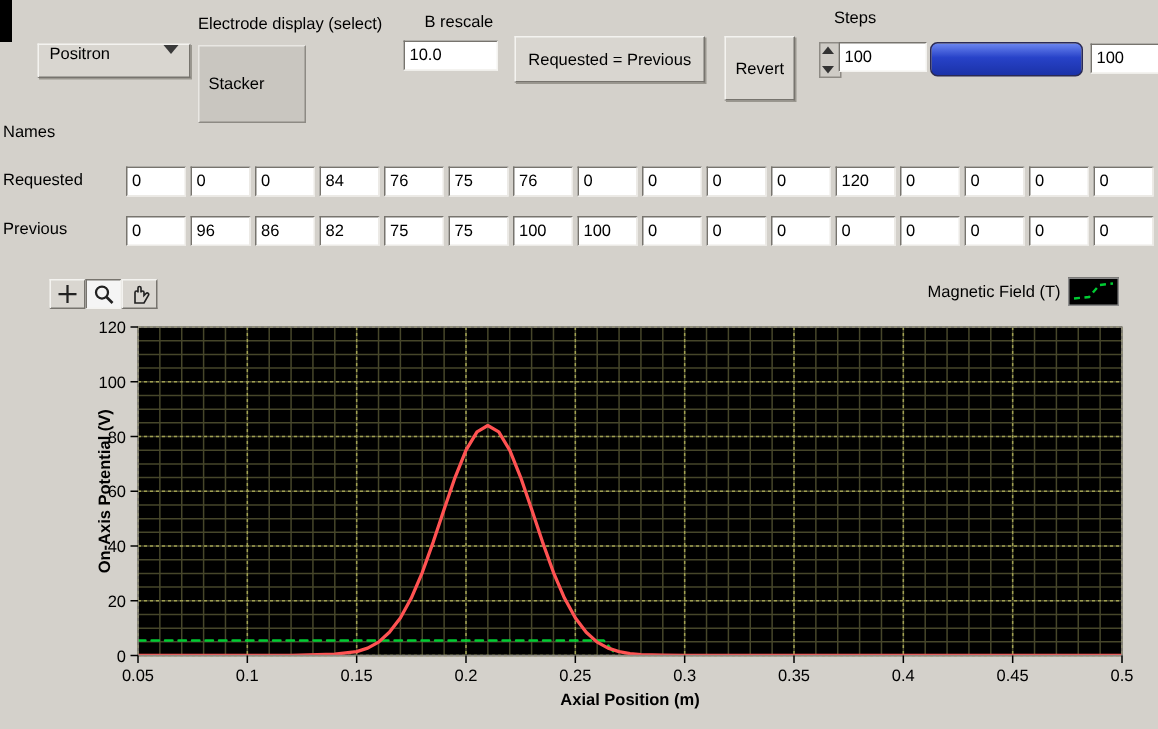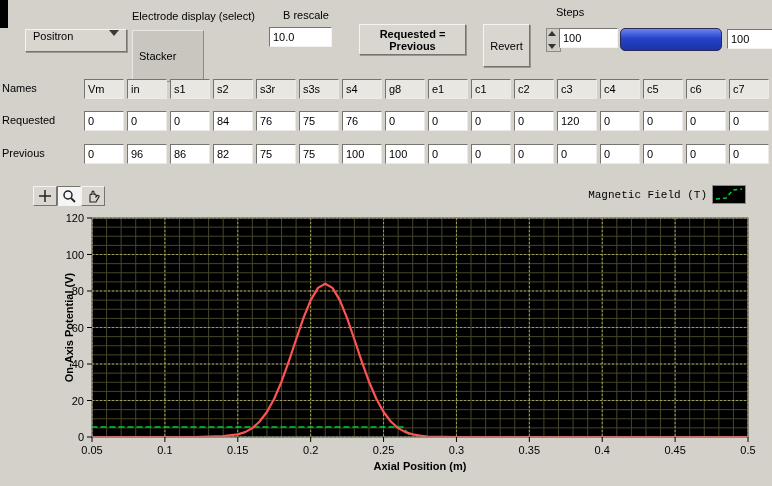--- a/index.html
+++ b/index.html
@@ -26,21 +26,21 @@
   .cell{width:35px;height:18px;line-height:18px;margin-right:3px;padding-left:3px;font-size:11px;overflow:hidden;
         background:#fff;border:1px solid;border-color:#77746e #eceae6 #eceae6 #77746e;cursor:text;}
   .cell.name{background:#e9e7e2;cursor:default;}
   .rowlabel{width:76px;text-align:left;font-size:11px;}
   
   .gtool{display:flex;}
   .gbtn{width:22px;height:18px;display:flex;align-items:center;justify-content:center;background:#d9d6d0;
         border:1px solid;border-color:#f4f3f0 #77746e #77746e #f4f3f0;cursor:pointer;}
   .gbtn.pressed{background:#f5f5f5;border-color:#77746e #f4f3f0 #f4f3f0 #77746e;}
   
-  .legend{display:flex;align-items:flex-end;gap:18px;font-family:Liberation Mono, monospace;}
+  .legend{display:flex;align-items:flex-end;gap:18px;}
   .legend-entry{display:flex;align-items:center;gap:5px;}
   .legend-sample{width:32px;height:17px;background:#000;border:1px solid #8a8a8a;display:block;}
   svg text{font-family:"Liberation Sans","DejaVu Sans",sans-serif;}
 </style>
 </head>
 <body>
 
 <div class="app">
 
   <div class="abs" style="left:0;top:0;width:8px;height:28px;background:#000;"></div>
@@ -53,21 +53,21 @@
   <div class="abs lbl" style="left:132px;top:10px;">Electrode display (select)</div>
   <div class="abs flatbox" style="left:132px;top:30px;width:58px;height:18px;">
     <span>Stacker</span>
   </div>
 
   <div class="abs lbl" style="left:283px;top:9px;">B rescale</div>
   <div class="abs sunken input" style="left:269px;top:27px;width:55px;height:18px;">
     <span>10.0</span>
   </div>
 
-  <button class="abs raised btn" style="left:359px;top:24px;width:107px;height:31px;font-weight:bold;">Requested = Previous</button>
+  <button class="abs raised btn" style="left:343px;top:24px;width:127px;height:31px;">Requested = Previous</button>
   <button class="abs raised btn" style="left:483px;top:24px;width:47px;height:43px;">Revert</button>
 
   <div class="abs lbl" style="left:556px;top:6px;">Steps</div>
   <div class="abs spinner" style="left:546px;top:28px;width:11px;height:18px;">
     <span class="spin-up"></span>
     <span class="spin-dn"></span>
   </div>
   <div class="abs sunken input" style="left:559px;top:28px;width:51px;height:18px;">
     <span>100</span>
   </div>
@@ -75,38 +75,20 @@
   <div class="abs progress" style="left:620px;top:28px;width:100px;height:21px;"></div>
 
   <div class="abs sunken input" style="left:727px;top:29px;width:44px;height:18px;">
     <span>100</span>
   </div>
 
   <div class="abs rowlabel" style="left:2px;top:82px;">Names</div>
   <div class="abs rowlabel" style="left:2px;top:114px;">Requested</div>
   <div class="abs rowlabel" style="left:2px;top:147px;">Previous</div>
 
-  <div class="abs cell-row" style="left:84px;top:79px;" id="row-names">
-      <div class="cell name">Vm</div>
-      <div class="cell name">in</div>
-      <div class="cell name">s1</div>
-      <div class="cell name">s2</div>
-      <div class="cell name">s3r</div>
-      <div class="cell name">s3s</div>
-      <div class="cell name">s4</div>
-      <div class="cell name">g8</div>
-      <div class="cell name">e1</div>
-      <div class="cell name">c1</div>
-      <div class="cell name">c2</div>
-      <div class="cell name">c3</div>
-      <div class="cell name">c4</div>
-      <div class="cell name">c5</div>
-      <div class="cell name">c6</div>
-      <div class="cell name">c7</div>
-    </div>
   <div class="abs cell-row" style="left:84px;top:111px;" id="row-requested">
       <div class="cell">0</div>
       <div class="cell">0</div>
       <div class="cell">0</div>
       <div class="cell">84</div>
       <div class="cell">76</div>
       <div class="cell">75</div>
       <div class="cell">76</div>
       <div class="cell">0</div>
       <div class="cell">0</div>

